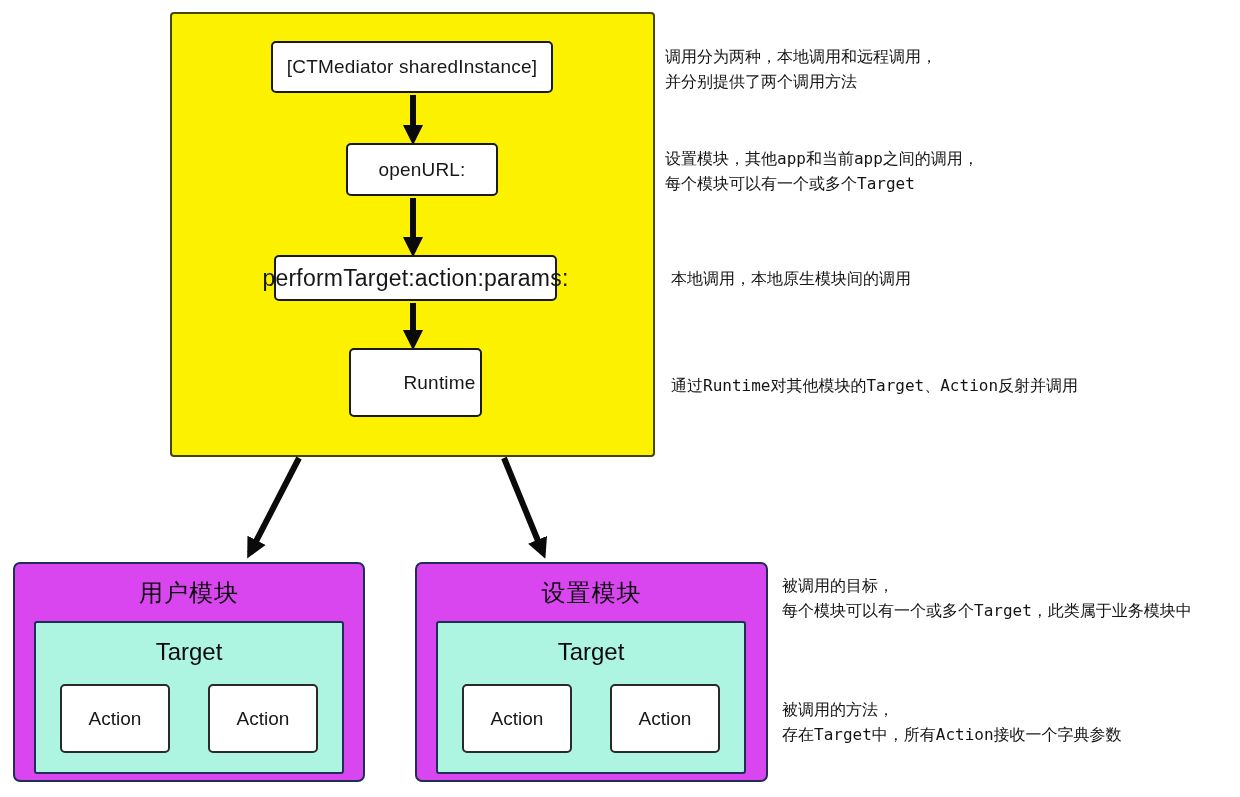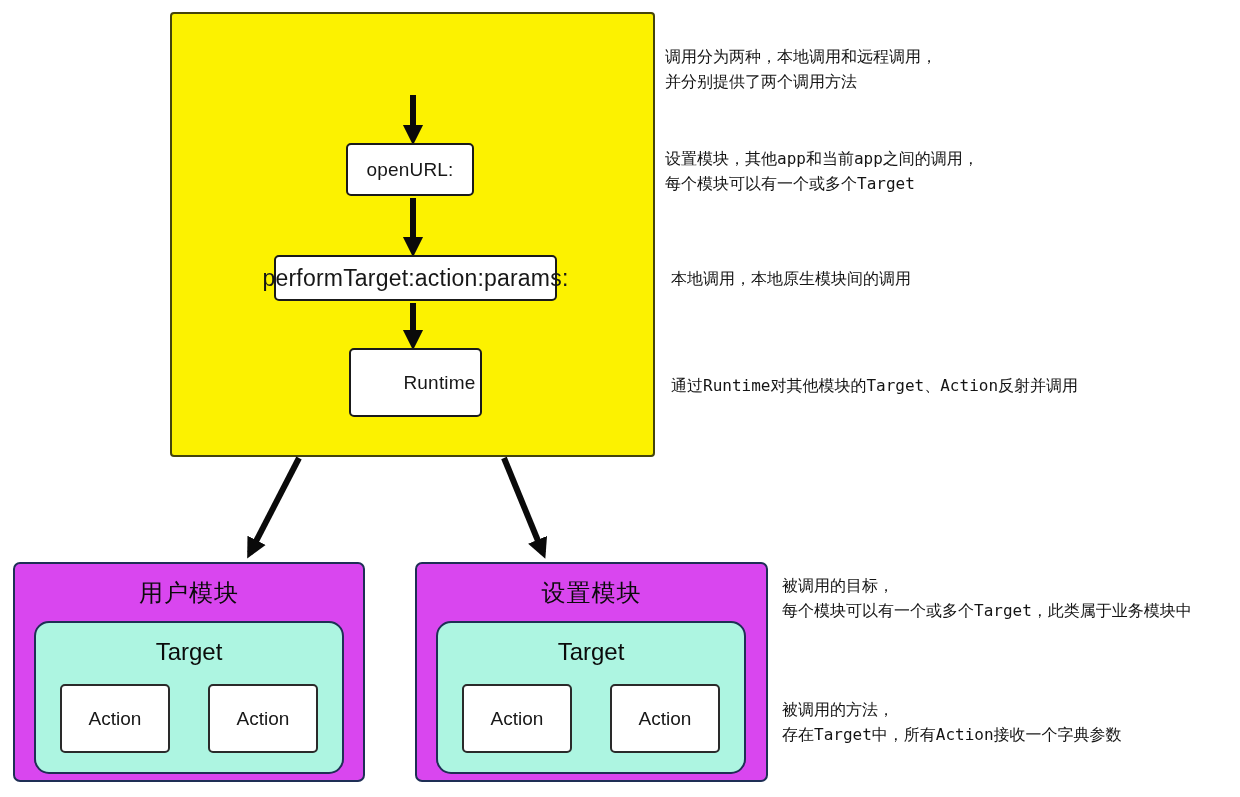--- a/index.html
+++ b/index.html
@@ -33,21 +33,21 @@
     box-sizing: border-box;
     display: flex;
     align-items: center;
     justify-content: center;
     font-size: 19px;
     letter-spacing: 0.2px;
     color: #171717;
     white-space: nowrap;
   }
   .node-ctmediator  { left: 271px; top: 41px;  width: 282px; height: 52px; }
-  .node-openurl     { left: 346px; top: 143px; width: 128px; height: 53px; }
+  .node-openurl     { left: 346px; top: 143px; width: 152px; height: 53px; }
   .node-perform     { left: 274px; top: 255px; width: 283px; height: 46px; font-size: 23px; }
   .node-runtime     { left: 349px; top: 348px; width: 133px; height: 69px; padding-left: 48px; }
 
   
   .arrows-svg {
     position: absolute;
     left: 0; top: 0;
     width: 1240px; height: 797px;
     pointer-events: none;
   }
@@ -76,21 +76,21 @@
     font-weight: 500;
     color: #0b0b0b;
     letter-spacing: 1px;
   }
   .target-box {
     position: absolute;
     left: 19px; top: 57px;
     width: 310px; height: 153px;
     background: #ADF5E1;
     border: 2px solid #1e2f55;
-    border-radius: 15px;
+    border-radius: 3px;
     box-sizing: border-box;
   }
   .target-title {
     position: absolute;
     left: 0; top: 0;
     width: 100%; height: 58px;
     display: flex;
     align-items: center;
     justify-content: center;
     font-size: 24px;
@@ -158,20 +158,21 @@
         <path d="M 0 0 L 10 5 L 0 10 z" fill="#0A0A0A"></path>
       </marker>
     </defs>
     <line x1="413" y1="95" x2="413" y2="139" stroke="#0A0A0A" stroke-width="6" marker-end="url(#ah)"></line>
     <line x1="413" y1="198" x2="413" y2="251" stroke="#0A0A0A" stroke-width="6" marker-end="url(#ah)"></line>
     <line x1="413" y1="303" x2="413" y2="344" stroke="#0A0A0A" stroke-width="6" marker-end="url(#ah)"></line>
     <line x1="299" y1="458" x2="250" y2="553" stroke="#0A0A0A" stroke-width="6" marker-end="url(#ah)"></line>
     <line x1="504" y1="458" x2="543" y2="553" stroke="#0A0A0A" stroke-width="6" marker-end="url(#ah)"></line>
   </svg>
 
+  <div class="flow-node node-ctmediator">[CTMediator sharedInstance]</div>
   <div class="flow-node node-openurl">openURL:</div>
   <div class="flow-node node-perform">performTarget:action:params:</div>
   <div class="flow-node node-runtime">Runtime</div>
 
   <div class="module module-user">
     <div class="module-title">用户模块</div>
     <div class="target-box">
       <div class="target-title">Target</div>
       <div class="action-row">
         <div class="action-node">Action</div>

